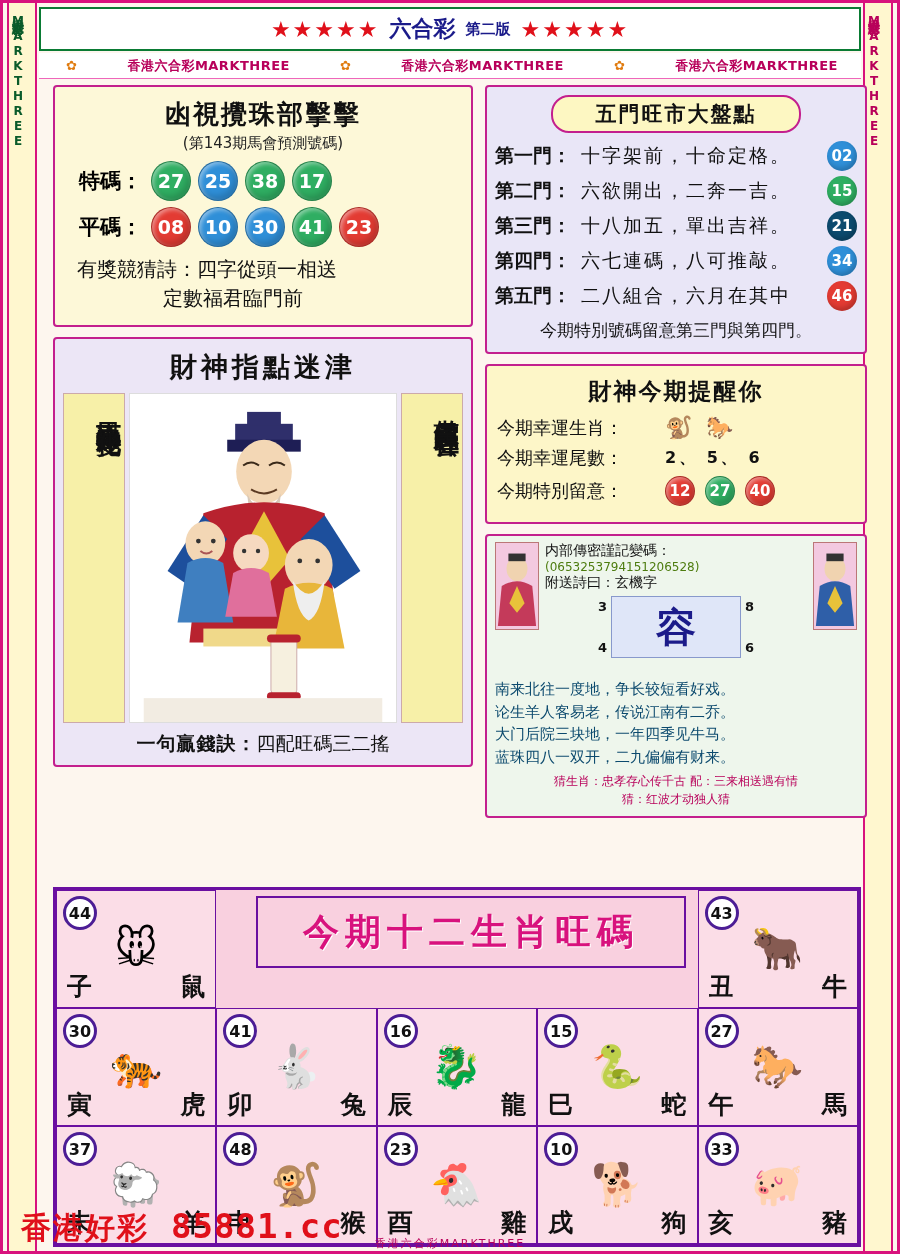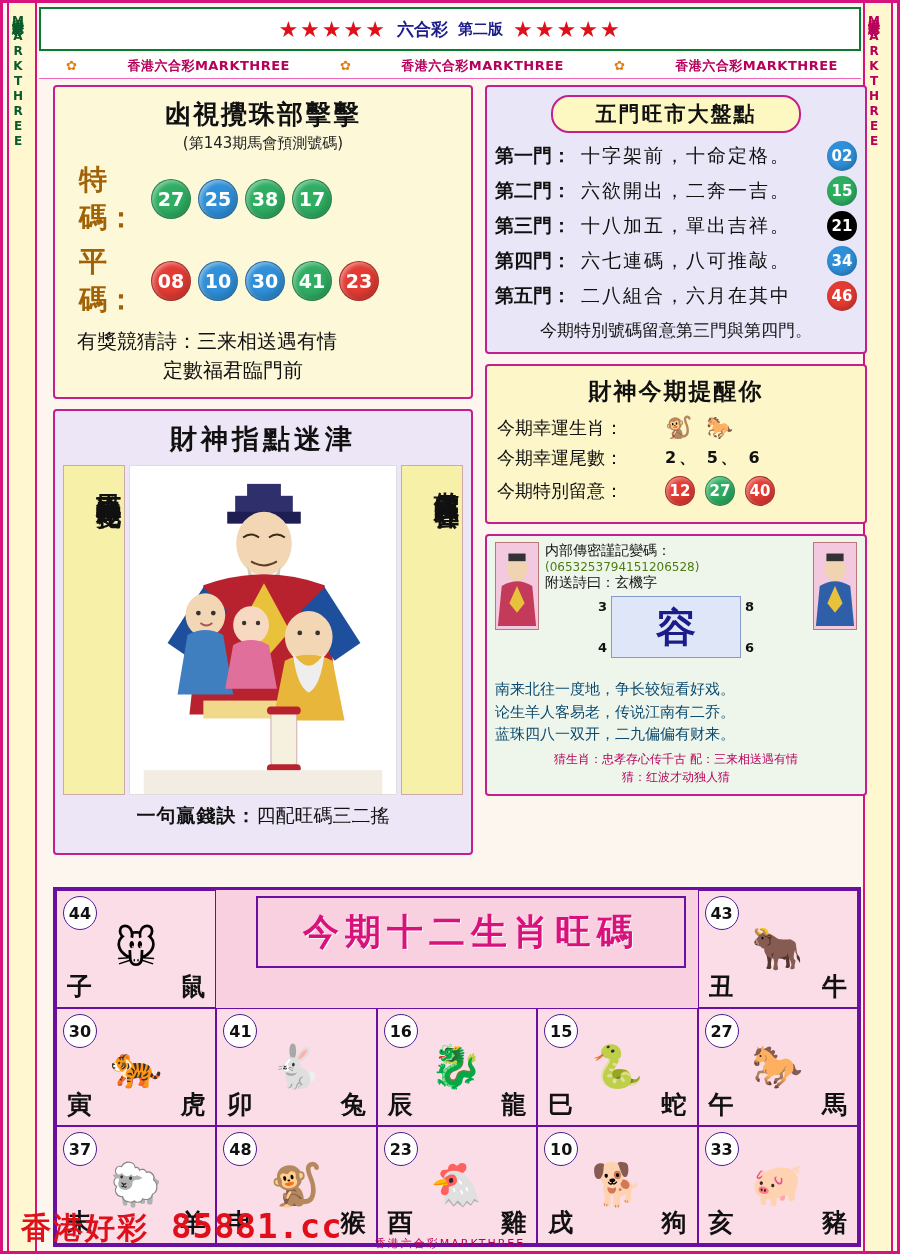--- a/index.html
+++ b/index.html
@@ -41,21 +41,21 @@
   
   .header {
     position: absolute; left: 36px; right: 36px; top: 4px; height: 44px;
     background: #fff;
     border: 2px solid #0a7b34;
     display: flex; align-items: center; justify-content: center;
     gap: 10px;
   }
   .stars { color:#e0101a; font-size: 22px; letter-spacing: 2px; }
   .stars.gold { color:#e0101a; }
-  .h-sub { font-size: 17px; color:#1b1b8a; font-weight:bold; }
+  .h-sub { font-size: 22px; color:#1b1b8a; font-weight:bold; }
   .h-title {
     font-size: 30px; font-weight: bold; letter-spacing: 6px;
     background: linear-gradient(#d8127d,#6a0fa0);
     -webkit-background-clip: text; background-clip: text; color: #b4127d;
     text-shadow: 1px 1px 0 #ffd9f0;
   }
   .h-edition { font-size: 15px; color:#1b1b8a; font-weight: bold; }
   
   .strip {
     position:absolute; left:36px; right:36px; top:50px; height:26px;
@@ -74,35 +74,35 @@
   .box { border:2px solid #c31f8e; border-radius:4px; margin-bottom:10px; }
 
   
   .pred { background:#fdf8d8; padding:8px 16px 12px; }
   .pred h2 {
     margin:2px 0 2px; text-align:center; font-size:26px; color:#111;
     letter-spacing:2px; font-weight:bold;
   }
   .pred .sub { text-align:center; font-size:15px; color:#222; margin-bottom:8px; }
   .row { display:flex; align-items:center; margin: 6px 0 6px 8px; }
-  .row .lbl { font-size:28px; font-weight:bold; color:#a16207; width:72px; }
+  .row .lbl { font-size:21px; font-weight:bold; color:#000000; width:72px; }
   .ball {
     width:40px; height:40px; border-radius:50%;
     display:flex; align-items:center; justify-content:center;
     font-size:19px; font-weight:bold; color:#fff; margin-right:7px;
     border:1px solid rgba(0,0,0,.25);
     box-shadow: inset -3px -4px 6px rgba(0,0,0,.18), inset 2px 2px 4px rgba(255,255,255,.45);
   }
   .ball.red{background:#e33b33;} .ball.blue{background:#2f8fd8;} .ball.green{background:#2fae62;}
   .ball.sm { width:30px;height:30px;font-size:15px; }
   .poem { margin:8px 0 0 6px; font-size:20px; color:#111; line-height:1.45; }
   .poem .ind { display:block; margin-left:86px; }
 
   
-  .god { background:#ece6f6; padding:6px 8px 24px; }
+  .god { background:#ece6f6; padding:6px 8px 8px; }
   .god h2 { text-align:center; font-size:27px; margin:4px 0 8px; color:#111; letter-spacing:4px; font-weight:bold;}
   .godrow { display:flex; justify-content:space-between; align-items:stretch; }
   .vcoup {
     width:62px; background:#f7f0a8; border:1px solid #caa;
     writing-mode: vertical-rl; text-orientation: upright;
     font-size:25px; line-height:1.12; color:#111; font-weight:bold;
     padding:6px 2px; letter-spacing:2px;
   }
   .godart {
     flex:1; margin:0 4px; background:#fff; border:1px solid #ddd;
@@ -170,21 +170,21 @@
     text-shadow:1px 1px 0 #fff;
   }
   .zgrid { position:absolute; inset:0; display:grid;
     grid-template-columns: repeat(5, 1fr);
     grid-template-rows: repeat(3, 1fr);
   }
   .zcell { border:1px solid #6a0fa0; position:relative; background:#fbdde7; }
   .zcell.blank { background:#f9d0df; border:none; }
   .zcell .num {
     position:absolute; left:6px; top:5px; width:34px; height:34px; border-radius:50%;
-    background:#fff; border:1px solid #4c1d95; color:#111;
+    background:#fff; border:3px solid #4c1d95; color:#111;
     display:flex;align-items:center;justify-content:center; font-size:16px; font-weight:bold;
   }
   .zcell .earth { position:absolute; left:10px; bottom:4px; font-size:25px; color:#111; font-weight:bold;}
   .zcell .animal { position:absolute; right:10px; bottom:4px; font-size:25px; color:#111; font-weight:bold;}
   .zcell .pic { position:absolute; left:50%; top:50%; transform:translate(-50%,-52%); font-size:42px; }
   
   .foot {
     position:absolute; left:18px; bottom:2px; display:flex; align-items:baseline; gap:22px;
     z-index:5;
   }
@@ -248,21 +248,21 @@
         <div class="row">
           <span class="lbl">平碼：</span>
           <span class="ball red">08</span>
           <span class="ball blue">10</span>
           <span class="ball blue">30</span>
           <span class="ball green">41</span>
           <span class="ball red">23</span>
         </div>
 
         <div class="poem">
-          <span>有獎競猜詩：</span><span>三来相送遇有情</span>
+          <span>有獎競猜詩：</span><span>四字從頭一相送</span>
           <span class="ind">定數福君臨門前</span>
         </div>
       </div>
 
       <div class="box god">
         <h2>財神指點迷津</h2>
         <div class="godrow">
           <div class="vcoup">克風沐雨蛇變化</div>
           <div class="godart">
             <svg viewBox="0 0 240 330" width="100%" height="100%">
@@ -341,21 +341,21 @@
           <span class="g-n" style="background:#2f8fd8">02</span>
         </div>
         <div class="gate">
           <span class="g-l">第二門：</span>
           <span class="g-t">六欲開出，二奔一吉。</span>
           <span class="g-n" style="background:#2fae62">15</span>
         </div>
         <div class="gate">
           <span class="g-l">第三門：</span>
           <span class="g-t">十八加五，單出吉祥。</span>
-          <span class="g-n" style="background:#000000">21</span>
+          <span class="g-n" style="background:#0c4a6e">21</span>
         </div>
         <div class="gate">
           <span class="g-l">第四門：</span>
           <span class="g-t">六七連碼，八可推敲。</span>
           <span class="g-n" style="background:#2f8fd8">34</span>
         </div>
         <div class="gate">
           <span class="g-l">第五門：</span>
           <span class="g-t">二八組合，六月在其中</span>
           <span class="g-n" style="background:#e33b33">46</span>
@@ -415,20 +415,21 @@
               <rect x="13" y="10" width="18" height="8" fill="#333"></rect>
               <path d="M6 44 q16 -10 32 0 l4 42 h-40z" fill="#2f5fa8"></path>
               <path d="M22 44 l-8 18 l8 10 l8 -10z" fill="#e8c23a"></path>
             </svg>
           </div>
         </div>
 
         <div class="verse">
           <div>南来北往一度地，争长较短看好戏。</div>
           <div>论生羊人客易老，传说江南有二乔。</div>
+          <div>大门后院三块地，一年四季见牛马。</div>
           <div>蓝珠四八一双开，二九偏偏有财来。</div>
         </div>
         <div class="verse2">
           <div>猜生肖：忠孝存心传千古   配：三来相送遇有情</div>
           <div>猜：红波才动独人猜</div>
         </div>
       </div>
 
     </div>
   </div>

